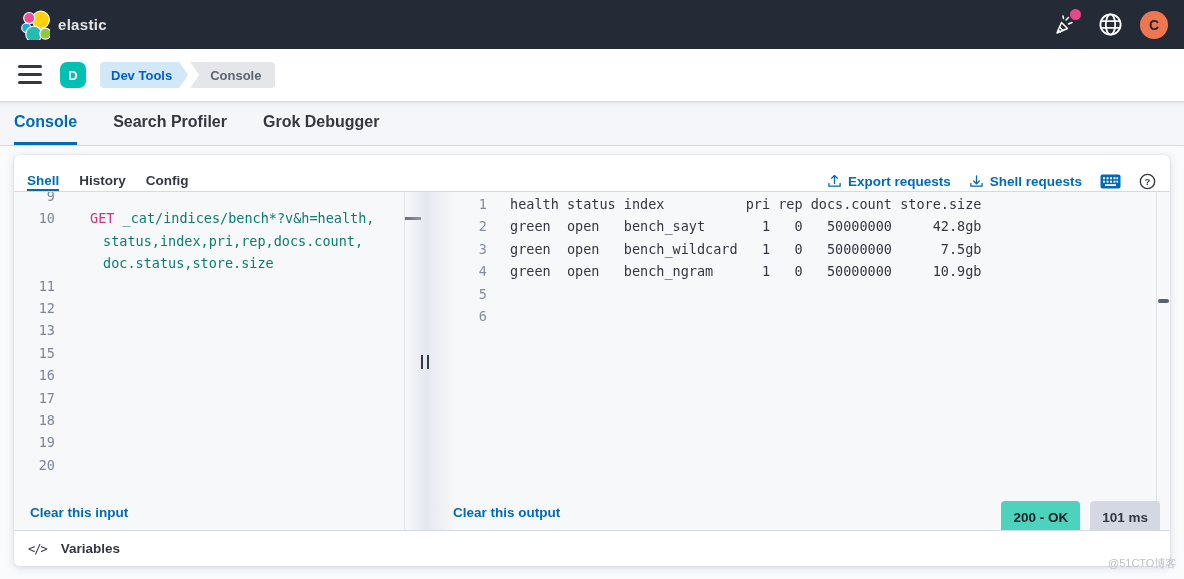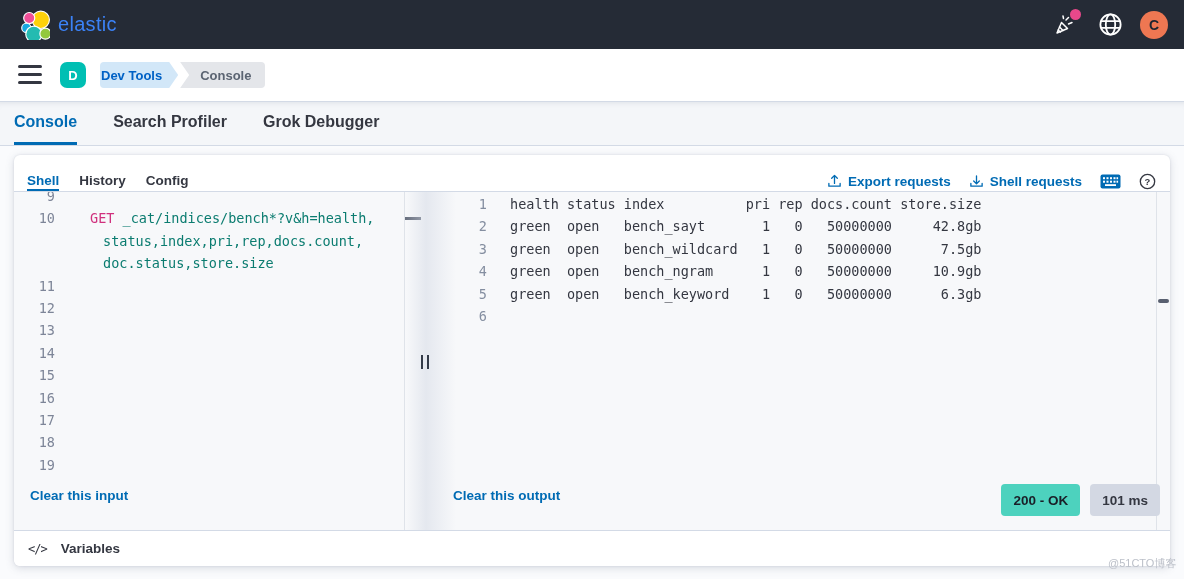--- a/index.html
+++ b/index.html
@@ -1,36 +1,36 @@
 <!DOCTYPE html>
 <html style="--topbar_bg: #252b36; --accent: #006bb4; --brand_teal: #00bfb3; --avatar_bg: #ee7752; --notification_dot: #e8488b; --code_method: #d0307d; --code_url: #0b7c70; --badge_success_bg: #4dd2be; --badge_time_bg: #d3d8e3;"><head>
 <meta charset="utf-8">
 <style>
   html,body{margin:0;padding:0;width:1184px;height:579px;overflow:hidden;
     font-family:"Liberation Sans",sans-serif;background:#fafbfd;position:relative;}
 
   
   .topbar{position:absolute;left:0;top:0;width:1184px;height:49px;background:var(--topbar_bg,#252b36);display:flex;align-items:center;}
   .logo-wrap{margin-left:20px;width:30px;height:30px;cursor:pointer;}
-  .brand{color:#3b82f6;font-size:20px;font-weight:400;letter-spacing:.3px;margin-left:8px;}
+  .brand{color:#e5e5e5;font-size:15px;font-weight:700;letter-spacing:.3px;margin-left:8px;}
   .topbar-right{position:absolute;right:16px;top:0;height:49px;display:flex;align-items:center;gap:15px;}
   .icon-btn{position:relative;width:30px;height:30px;display:flex;align-items:center;justify-content:center;cursor:pointer;}
   .notif-dot{position:absolute;right:-1px;top:-1px;width:11px;height:11px;border-radius:50%;background:var(--notification_dot,#e8488b);}
   .avatar{width:28px;height:28px;border-radius:50%;background:var(--avatar_bg,#ee7752);color:#1d2430;
     font-size:14px;font-weight:700;display:flex;align-items:center;justify-content:center;cursor:pointer;}
 
   
   .crumbbar{position:absolute;left:0;top:49px;width:1184px;height:52px;background:#fff;border-bottom:1px solid #d3dae6;}
   .hamburger{position:absolute;left:18px;top:16px;width:24px;height:19px;display:flex;flex-direction:column;justify-content:space-between;cursor:pointer;}
   .hamburger span{display:block;height:2.6px;background:#343741;border-radius:2px;}
   .space-chip{position:absolute;left:60px;top:13px;width:26px;height:26px;border-radius:7px;background:var(--brand_teal,#00bfb3);
     color:#fff;font-size:13px;font-weight:700;display:flex;align-items:center;justify-content:center;cursor:pointer;}
   .crumbs{position:absolute;left:100px;top:13px;height:26px;display:flex;align-items:stretch;}
   .crumb{display:flex;align-items:center;font-size:13px;height:26px;}
-  .crumb.first{background:#d2e7f8;color:#0061c5;font-weight:700;padding:0 16px 0 1px;border-radius:4px 0 0 4px;
+  .crumb.first{background:#d2e7f8;color:#0061c5;font-weight:700;padding:0 16px 0 11px;border-radius:4px 0 0 4px;
     clip-path:polygon(0 0,calc(100% - 9px) 0,100% 50%,calc(100% - 9px) 100%,0 100%);}
   .crumb.last{background:#e4e6ea;color:#5b6472;font-weight:600;padding:0 14px 0 20px;border-radius:0 4px 4px 0;margin-left:2px;
     clip-path:polygon(0 0,100% 0,100% 100%,0 100%,9px 50%);}
 
   
   .apptabs{position:absolute;left:0;top:102px;width:1184px;height:44px;background:#f4f6f9;border-bottom:1px solid #d3dae6;
     box-shadow:inset 0 6px 6px -6px rgba(100,110,130,.18);display:flex;align-items:stretch;padding-left:14px;gap:36px;box-sizing:border-box;}
   .app-tab{display:inline-flex;align-items:center;font-size:16px;font-weight:700;color:#343741;border-bottom:3px solid transparent;cursor:pointer;}
   .app-tab.active{color:var(--accent,#006bb4);border-color:var(--accent,#006bb4);}
 
@@ -62,21 +62,21 @@
     background:linear-gradient(90deg,rgba(215,220,230,0) 0%,rgba(210,216,228,.5) 40%,rgba(255,255,255,0) 100%);}
   .split-handle{position:absolute;left:407px;top:163px;width:8px;height:14px;cursor:col-resize;
     border-left:2px solid #333b49;border-right:2px solid #333b49;box-sizing:border-box;}
   .output-rows{position:absolute;left:406px;top:1px;height:140px;}
   .out-row{display:flex;height:22.4px;line-height:22.4px;}
   .out-num{width:67px;text-align:right;color:#848ea0;flex:0 0 67px;}
   .out-text{padding-left:23px;white-space:pre;color:#343741;}
   .out-track{position:absolute;left:1142px;top:0;bottom:0;width:1px;background:#dfe3e9;}
   .out-thumb{position:absolute;left:1144px;top:107px;width:11px;height:4px;background:#596070;border-radius:2px;cursor:pointer;}
 
-  .clear-row{position:absolute;left:0;top:288px;height:33px;right:0;}
+  .clear-row{position:absolute;left:0;top:305px;height:33px;right:0;}
   .clear-link{position:absolute;top:8px;color:var(--accent,#006bb4);font-size:13.5px;font-weight:600;cursor:pointer;}
   .badges{position:absolute;right:10px;top:4px;display:flex;gap:10px;}
   .badge{height:32px;display:flex;align-items:center;padding:0 12px;border-radius:4px;font-size:13.5px;font-weight:700;color:#1a1f28;}
   .badge.success{background:var(--badge_success_bg,#4dd2be);}
   .badge.time{background:var(--badge_time_bg,#d3d8e3);font-weight:600;color:#343741;}
 
   .panel-footer{position:absolute;left:0;right:0;top:375px;height:36px;background:#fff;border-top:1px solid #d3dae6;
     border-radius:0 0 6px 6px;display:flex;align-items:center;padding-left:14px;box-sizing:border-box;cursor:pointer;}
   .vars-icon{font-family:"DejaVu Sans Mono",monospace;font-size:12px;color:#343741;letter-spacing:-1px;}
   .vars-label{margin-left:14px;font-size:13.5px;font-weight:600;color:#343741;}
@@ -210,41 +210,41 @@
         </div>
         <div class="ed-row">
           <span class="ed-num">12</span>
           <span class="ed-code"></span>
         </div>
         <div class="ed-row">
           <span class="ed-num">13</span>
           <span class="ed-code"></span>
         </div>
         <div class="ed-row">
-          <span class="ed-num">14</span>
-          <span class="ed-code"></span>
-        </div>
-        <div class="ed-row">
           <span class="ed-num">15</span>
           <span class="ed-code"></span>
         </div>
         <div class="ed-row">
           <span class="ed-num">16</span>
           <span class="ed-code"></span>
         </div>
         <div class="ed-row">
           <span class="ed-num">17</span>
           <span class="ed-code"></span>
         </div>
         <div class="ed-row">
           <span class="ed-num">18</span>
           <span class="ed-code"></span>
         </div>
         <div class="ed-row">
           <span class="ed-num">19</span>
+          <span class="ed-code"></span>
+        </div>
+        <div class="ed-row">
+          <span class="ed-num">20</span>
           <span class="ed-code"></span>
         </div>
       </div>
     <div class="ed-track"></div>
     <div class="fold-dash"></div>
     <div class="divider-shade"></div>
     <div class="split-handle"></div>
     <div class="output-rows mono" id="output-rows">
         <div class="out-row">
           <span class="out-num">1</span>
@@ -257,21 +257,20 @@
         <div class="out-row">
           <span class="out-num">3</span>
           <span class="out-text">green  open   bench_wildcard   1   0   50000000      7.5gb</span>
         </div>
         <div class="out-row">
           <span class="out-num">4</span>
           <span class="out-text">green  open   bench_ngram      1   0   50000000     10.9gb</span>
         </div>
         <div class="out-row">
           <span class="out-num">5</span>
-          <span class="out-text">green  open   bench_keyword    1   0   50000000      6.3gb</span>
         </div>
         <div class="out-row">
           <span class="out-num">6</span>
           <span class="out-text"></span>
         </div>
       </div>
     <div class="out-track"></div>
     <div class="out-thumb"></div>
 
     <div class="clear-row">

